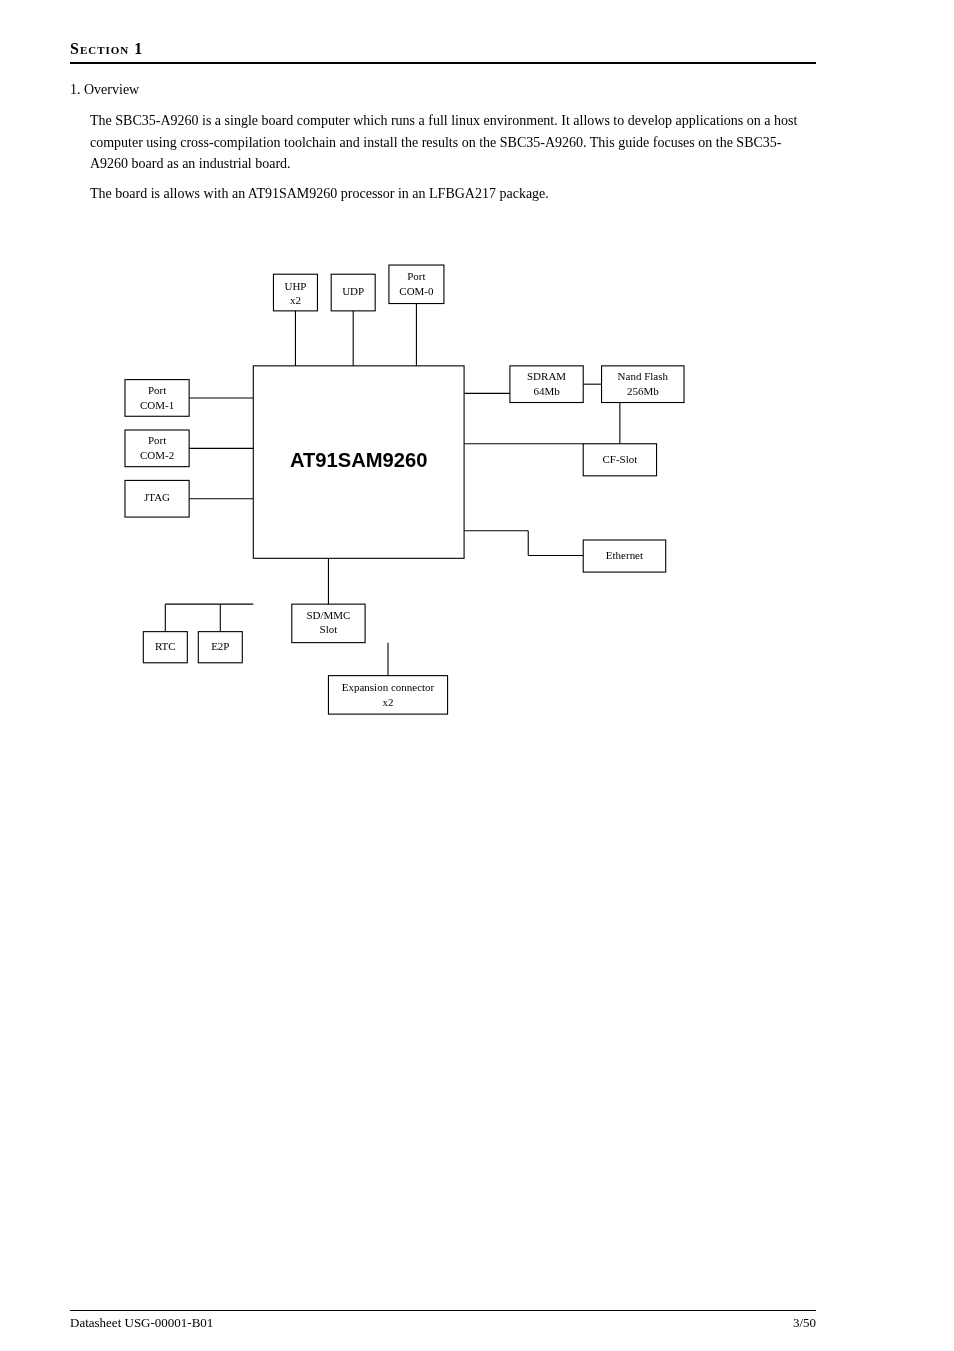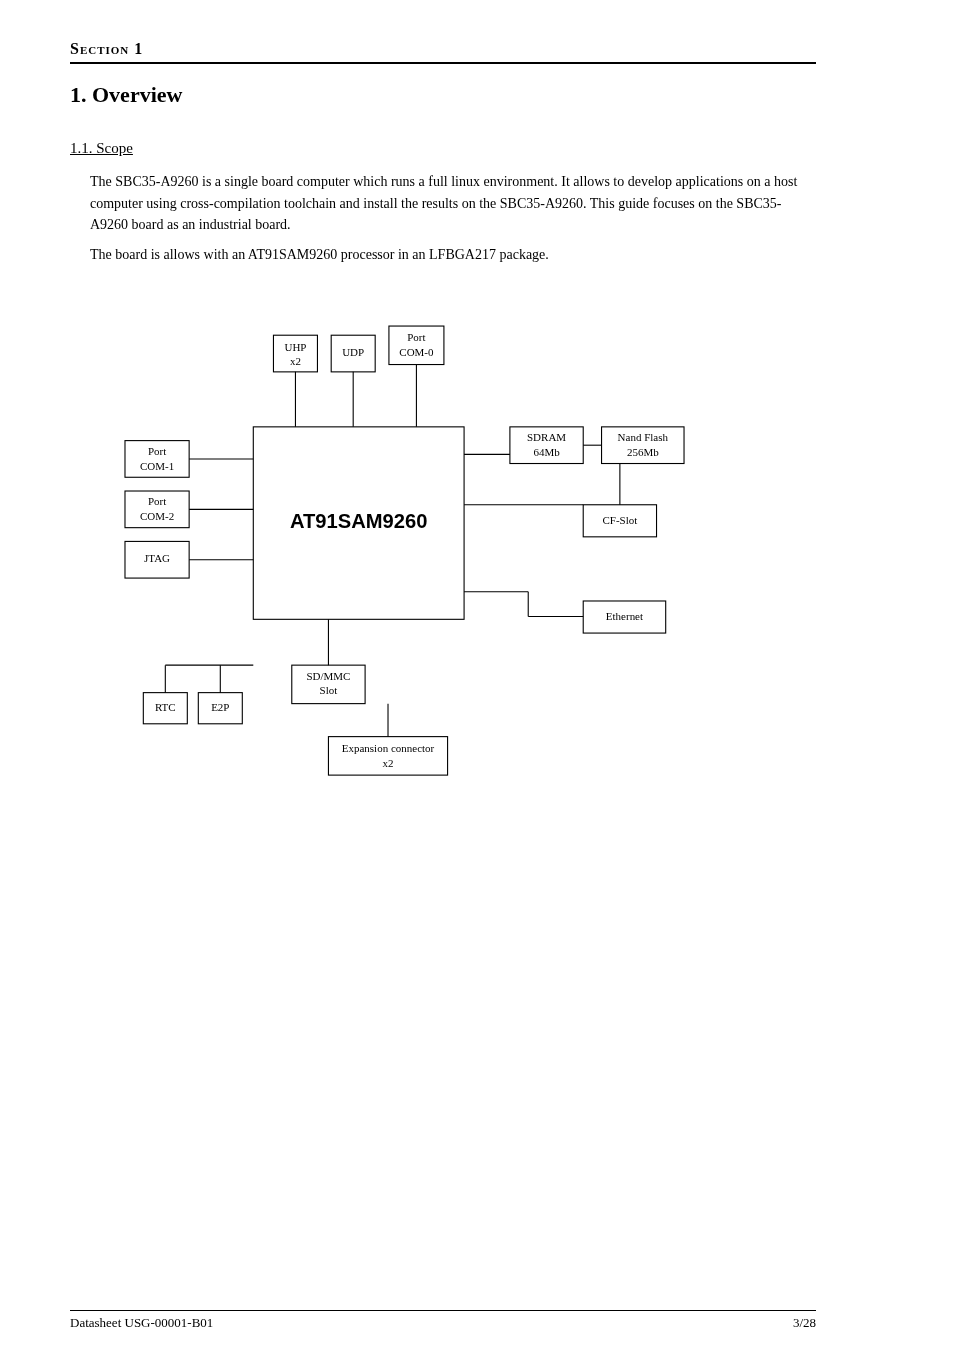--- a/index.html
+++ b/index.html
@@ -31,24 +31,24 @@
       letter-spacing: 1px;
     }
     .section-divider {
       border: none;
       border-top: 2px solid #000;
       margin-top: 4px;
     }
 
     
     .chapter-heading {
-      font-size: 22px;
-      font-weight: bold;
+      font-size: 14px;
+      font-weight: normal;
       margin-top: 18px;
-      margin-bottom: 32px;
+      margin-bottom: 12px;
     }
 
     
     .subsection-heading {
       font-size: 15px;
       font-weight: normal;
       margin-top: 12px;
       margin-bottom: 14px;
       text-decoration: underline;
     }
@@ -127,21 +127,20 @@
     <div class="section-title">Section 1</div>
     <hr class="section-divider">
   </div>
 
   <div class="chapter-heading">
     <span>1.</span>
     <span>Overview</span>
   </div>
 
   <div>
-    <div class="subsection-heading">1.1.   Scope</div>
     <p class="body-text">The SBC35-A9260 is a single board computer which runs a full linux environment. It allows to develop applications on a host computer using cross-compilation toolchain and install the results on the SBC35-A9260. This guide focuses on the SBC35-A9260 board as an industrial board.</p>
     <p class="body-text">The board is allows with an AT91SAM9260 processor in an LFBGA217 package.</p>
   </div>
 
   <div style="margin-top:18px;">
 
     <div class="diagram-container">
       <svg class="diagram-svg" viewBox="0 0 814 520" xmlns="http://www.w3.org/2000/svg">
 
         <rect class="box" x="200" y="130" width="230" height="210"></rect>
@@ -224,16 +223,16 @@
         <text class="label" x="347" y="498">x2</text>
 
         <line class="connector" x1="347" y1="432" x2="347" y2="468"></line>
 
       </svg>
     </div>
   </div>
 
   <div class="page-footer">
     <span>Datasheet USG-00001-B01</span>
-    <span>3/28</span>
+    <span>3/50</span>
   </div>
 
 </div>
 
 </body></html>

